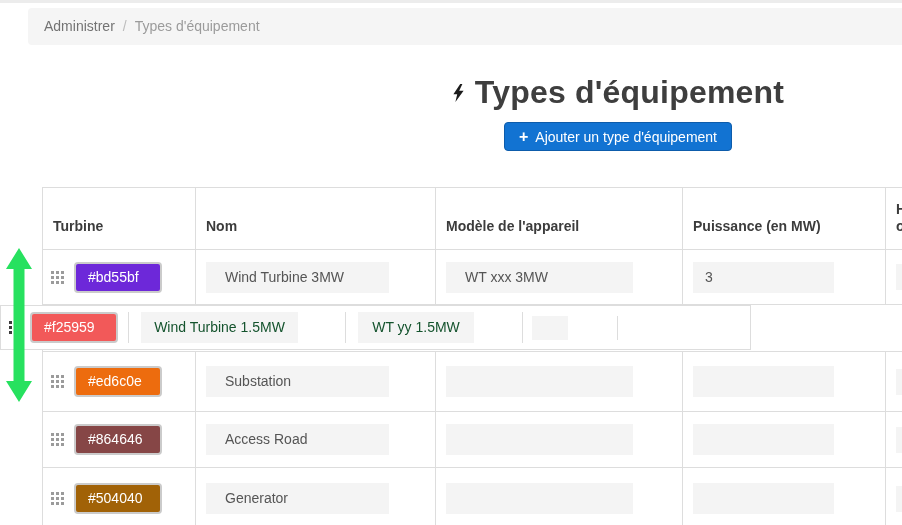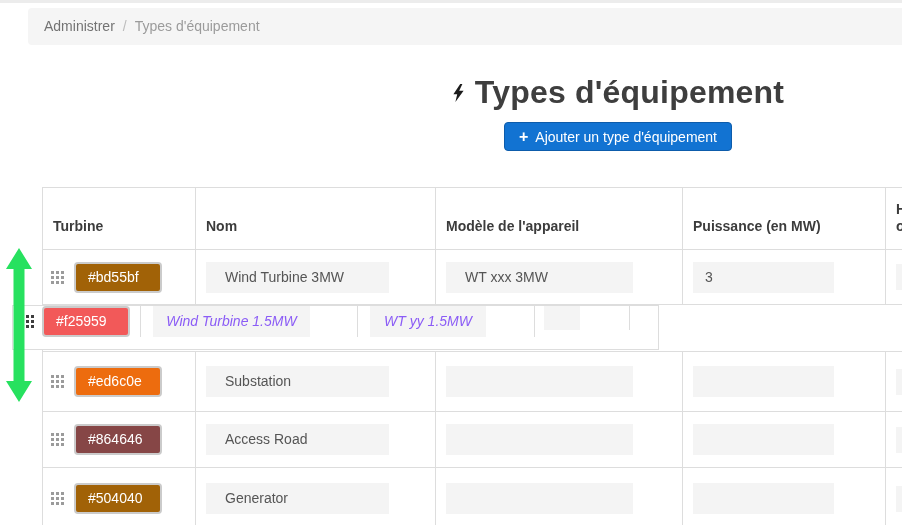--- a/index.html
+++ b/index.html
@@ -63,31 +63,31 @@
     background:#f4f4f4; height:31px; line-height:31px; font-size:14px; color:#555;
     margin-left:10px; white-space:nowrap; overflow:hidden; cursor:text;
   }
   .gbox.name  { width:183px; padding-left:19px; }
   .gbox.model { width:187px; padding-left:19px; }
   .gbox.power { width:141px; padding-left:12px; }
   .gbox.extra { width:120px; height:26px; line-height:26px; }
 
   
   .drag-row {
-    position:absolute; left:12px; top:305px; width:647px; height:45px; z-index:20;
-    background:#fff; border:1px solid #ddd; display:flex; align-items:flex-start;
+    position:absolute; left:0; top:305px; width:751px; height:45px; z-index:20;
+    background:#fff; border:1px solid #ddd; display:flex; align-items:center;
   }
   .drag-row .dcell { display:flex; align-items:center; border-right:1px solid #ddd; }
   .dc1 { width:128px; padding-left:8px; }
   .dc2 { width:217px; } .dc3 { width:177px; } .dc4 { width:116px; }
   .dc5 { width:95px; } .dc6 { flex:1; border-right:none !important; }
   .drag-row .swatch { margin-left:8px; }
   .dbox {
-    background:#f4f4f4; height:31px; line-height:31px; font-size:14px; color:#8b5cf6;
-    text-align:center; white-space:nowrap;font-style:italic;
+    background:#f4f4f4; height:31px; line-height:31px; font-size:14px; color:#14532d;
+    text-align:center; white-space:nowrap;
   }
   .dbox.dname  { width:157px; margin-left:12px; }
   .dbox.dmodel { width:116px; margin-left:12px; }
   .dbox.dpower { width:55px;  margin-left:11px; }
   .dbox.dempty { width:36px; height:24px; margin-left:9px; }
 
   
   .drag-arrow { position:absolute; left:5px; top:248px; z-index:30; }
 </style>
 </head>
@@ -129,21 +129,21 @@
       <th><span>Ha</span><br><span>op</span></th>
     </tr>
   </thead>
   <tbody>
     <tr class="r1">
       <td>
           <div class="cell-couleur">
         <svg class="grip" viewBox="0 0 13 13">
               <path fill="currentColor" d="M0 0h3v3H0zM5 0h3v3H5zM10 0h3v3h-3zM0 5h3v3H0zM5 5h3v3H5zM10 5h3v3h-3zM0 10h3v3H0zM5 10h3v3H5zM10 10h3v3h-3z"></path>
             </svg>
-        <div class="swatch" style="background-color: #a16207;">#bd55bf</div>
+        <div class="swatch" style="background-color: #6d28d9;">#bd55bf</div>
       </div>
         </td>
       <td>
           <div class="gbox name">Wind Turbine 3MW</div>
         </td>
       <td>
           <div class="gbox model">WT xxx 3MW</div>
         </td>
       <td>
           <div class="gbox power">3</div>

